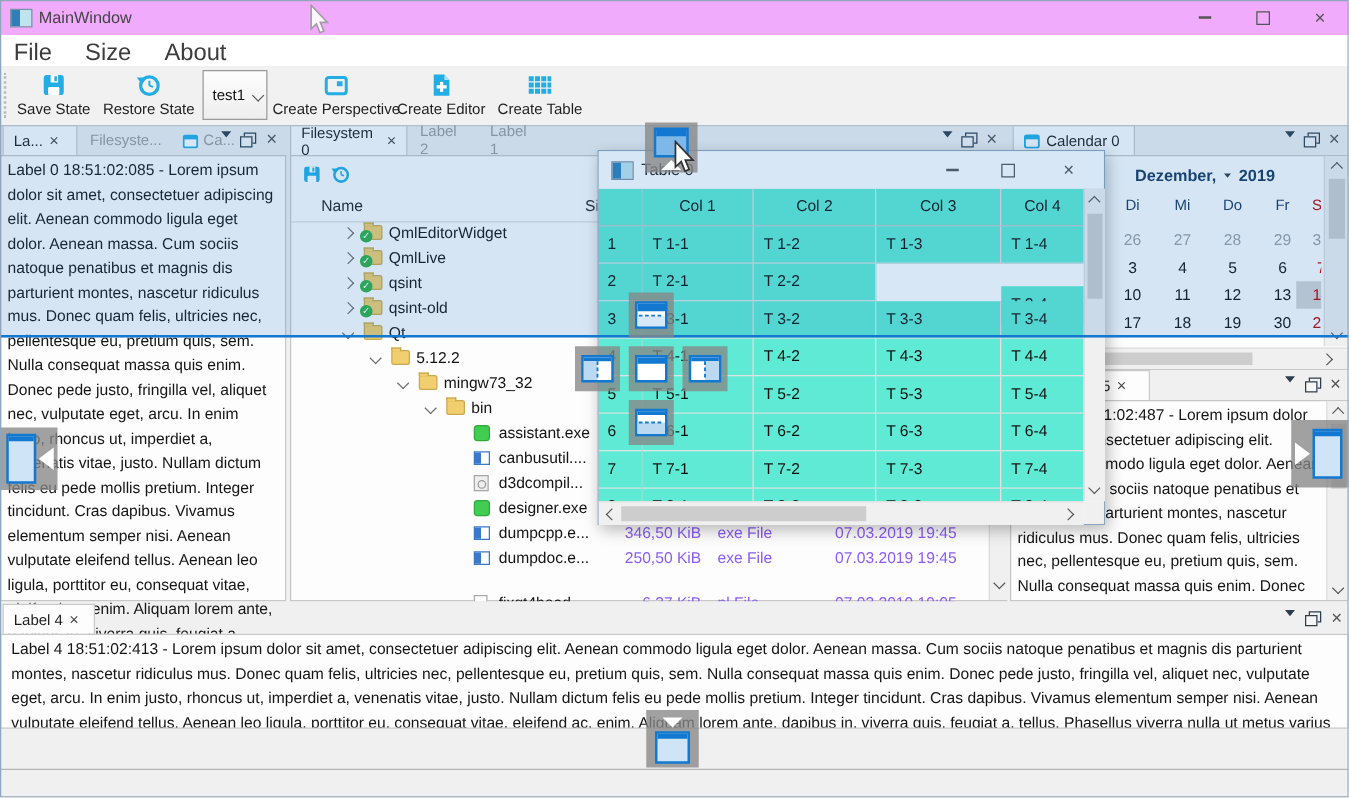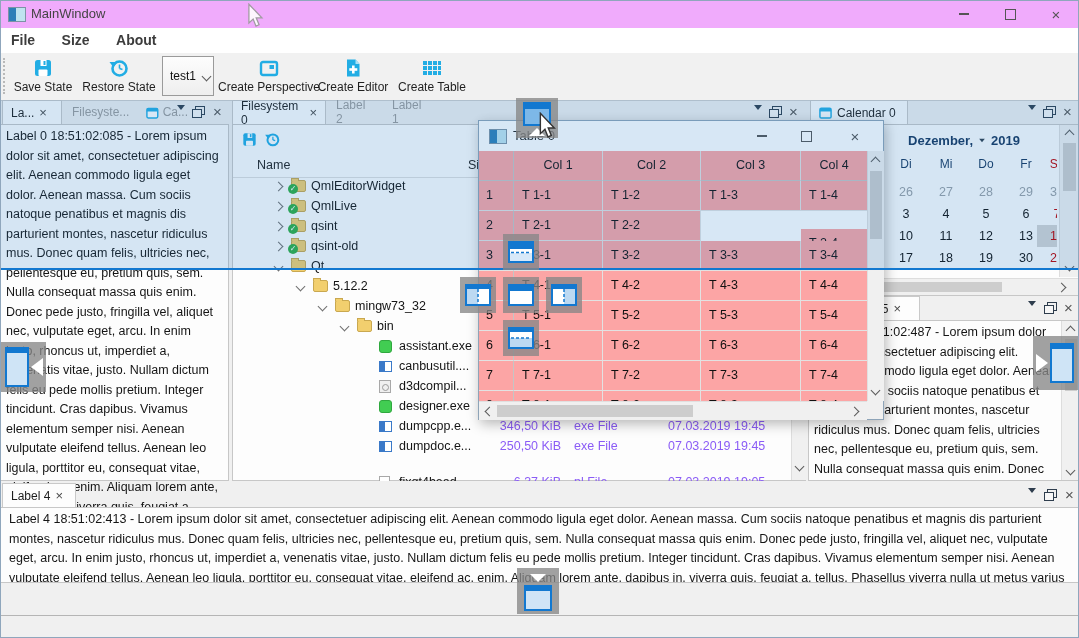--- a/index.html
+++ b/index.html
@@ -9,21 +9,21 @@
   
   .titlebar{left:0;top:0;width:1079px;height:28px;background:#f0abfc;}
   .app-ico{left:8px;top:7px;width:16px;height:13px;border:1px solid #7d93a5;
            background:linear-gradient(to right,#2e7fb8 45%,#bfe3ef 45%);}
   .title-txt{left:31px;top:6px;font-size:13px;color:#444;}
   .winbtn{width:46px;height:28px;display:flex;align-items:center;justify-content:center;color:#444;}
   .ico-min{width:10px;height:2px;background:#555;}
   .ico-max{width:9px;height:9px;border:1.2px solid #555;}
   .xg{font-size:15px;color:#555;line-height:1;}
   .menubar{left:0;top:28px;width:1079px;height:25px;background:#fff;border-bottom:1px solid #e6e6e6;}
-  .menu-item{display:inline-block;padding:4px 11px 0 11px;font-size:14px;color:#3c3c3c;font-weight:bold;}
+  .menu-item{display:inline-block;padding:4px 11px 0 11px;font-size:19px;color:#3c3c3c;}
   
   .toolbar{left:0;top:53px;width:1079px;height:47px;background:#f1f1f1;border-bottom:1px solid #cfcfcf;}
   .tb-handle{left:3px;top:58px;width:0;height:36px;border-left:2px dotted #b9b9b9;}
   .tb-btn{height:44px;text-align:center;font-size:12px;color:#1f1f1f;}
   .tb-btn svg{display:block;margin:1px auto 1px auto;}
   .combo{left:162px;top:56px;width:52px;height:40px;border:1px solid #9a9a9a;background:linear-gradient(#fdfdfd,#eee);
          font-size:12px;color:#111;display:flex;align-items:center;padding-left:7px;box-sizing:border-box;}
   .combo .sc{margin-left:7px;}
   
   .sc{width:6px;height:6px;border-left:1.8px solid #5a5a5a;border-top:1.8px solid #5a5a5a;display:inline-block;}
@@ -52,21 +52,21 @@
   .fico.app{background:linear-gradient(to right,#3a79c8 5px,#fff 5px);border:1px solid #3a79c8;width:13px;height:11px;top:4px;}
   .fico.sys{background:#efefef;border:1px solid #a8a8a8;width:12px;height:13px;}
   .fico.sys::after{content:"";position:absolute;left:2px;top:3px;width:5px;height:5px;border:1.5px solid #9a9a9a;border-radius:50%;}
   .fico.doc{background:#fff;border:1px solid #a8a8a8;width:11px;height:13px;}
   .tlabel{position:absolute;top:2px;font-size:12.5px;color:#141414;white-space:nowrap;}
   .fcol{position:absolute;top:2px;font-size:12.5px;color:#8b5cf6;white-space:nowrap;}
   
   .float-win{left:478px;top:120px;width:406px;height:300px;background:#fff;border:1px solid #8ea4b8;
              box-shadow:2px 4px 12px rgba(0,0,0,.28);z-index:40;box-sizing:border-box;}
   .tcell{position:absolute;height:30px;line-height:29px;font-size:12.5px;color:#111;box-sizing:border-box;
-         border-right:1px solid #e2e2e2;border-bottom:1px solid #e2e2e2;background:#fca5a5;white-space:nowrap;overflow:hidden;}
+         border-right:1px solid #e2e2e2;border-bottom:1px solid #e2e2e2;background:#5eead4;white-space:nowrap;overflow:hidden;}
   .tcell.th{text-align:center;border-bottom:1px solid #c5c5c5;}
   .tcell.rn{padding-left:7px;border-right:1px solid #c5c5c5;}
   .tcell.td{padding-left:8px;}
   .sbtrack{background:#f0f0f0;} .sbthumb{background:#cdcdcd;}
   
   .cal-cell{position:absolute;width:40px;height:22px;line-height:22px;text-align:center;font-size:12.5px;color:#101010;}
   .cal-cell.hdr{color:#15365e;font-size:12px;}
   .cal-cell.muted{color:#9aa0a6;}
   .cal-cell.weekend{color:#c00000;}
   .cal-cell.today{background:#d3d3d3;}

